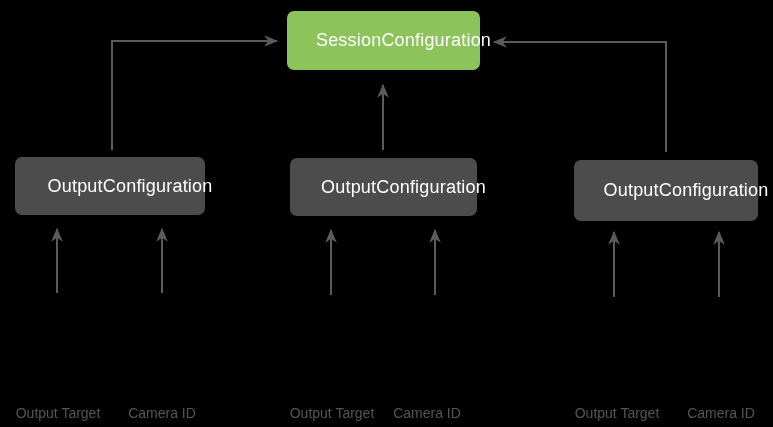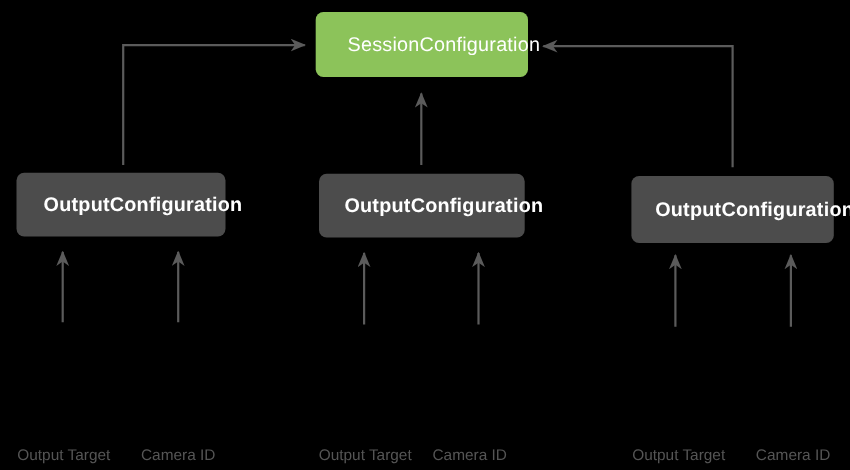--- a/index.html
+++ b/index.html
@@ -36,21 +36,20 @@
   }
   .node-session {
     left: 287px;
     top: 11px;
     width: 193px;
     height: 59px;
     background: var(--session-color, #8CC35A);
   }
   .node-output {
     background: var(--output-color, #4C4C4C);
-    font-weight: bold;
   }
   .node-output-1 { left: 15px;  top: 157px; width: 190px; height: 58px; }
   .node-output-2 { left: 290px; top: 158px; width: 187px; height: 58px; }
   .node-output-3 { left: 574px; top: 160px; width: 184px; height: 61px; }
   .input-label {
     position: absolute;
     top: 389px;
     transform: translateX(-50%);
     color: var(--label-color, #555555);
     font-size: 14px;

